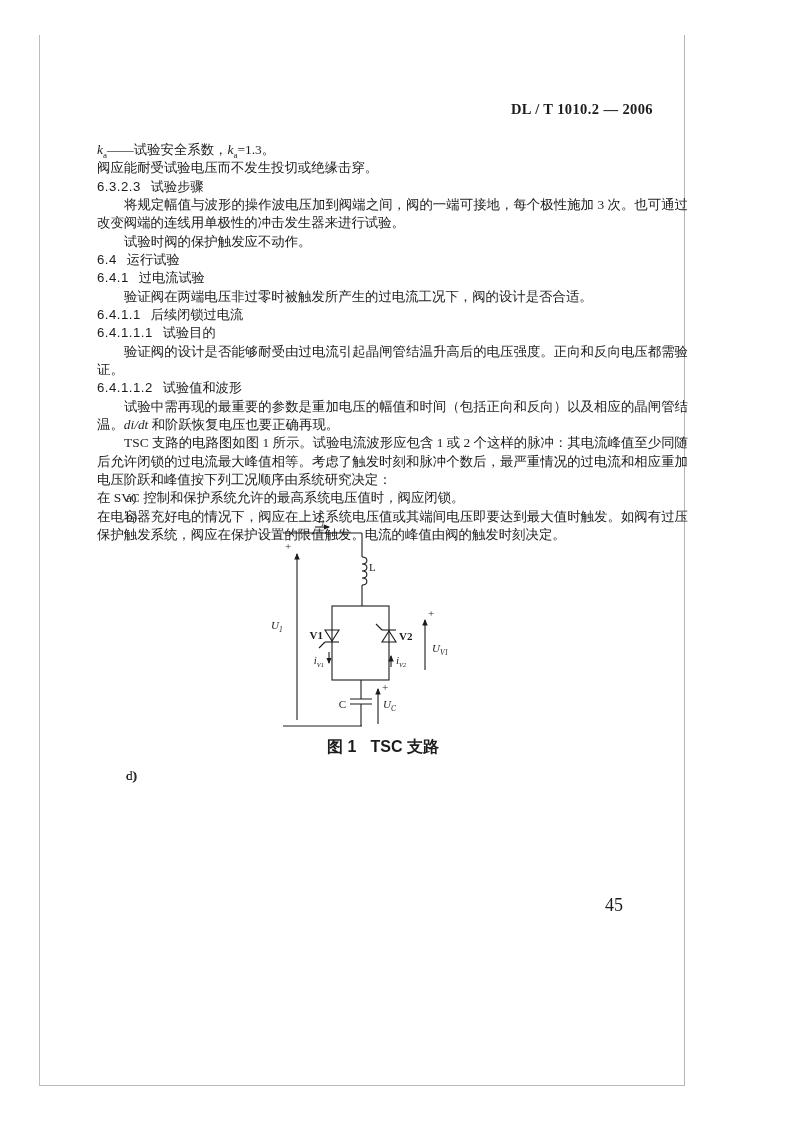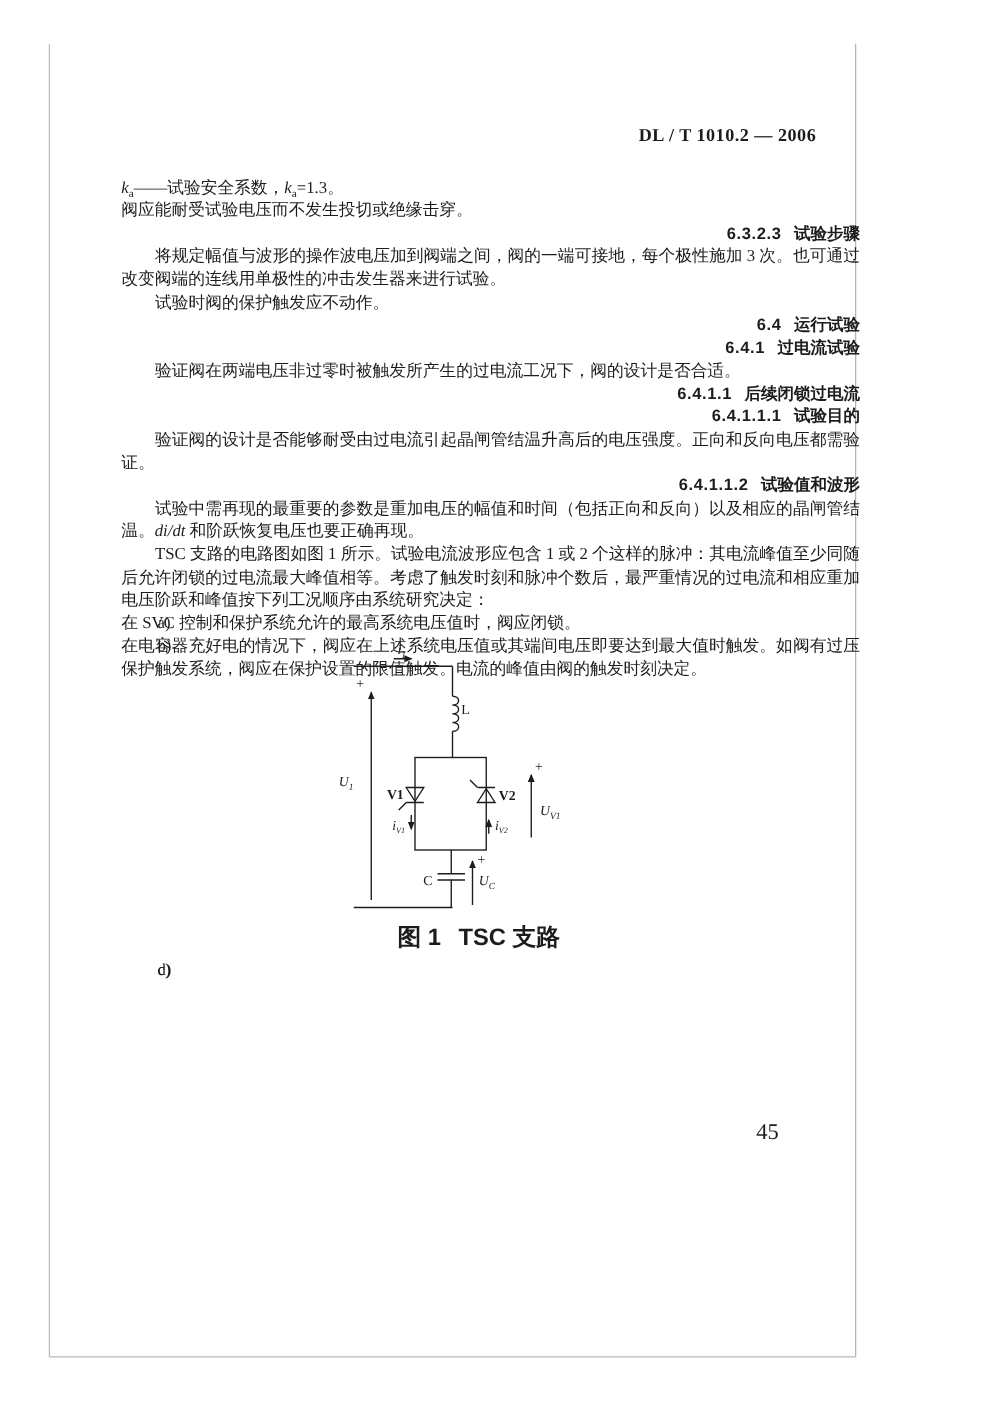--- a/index.html
+++ b/index.html
@@ -21,33 +21,33 @@
 
   #contentA{
     position:absolute;left:97px;top:127px;width:591px;
     font-size:13.4px;line-height:18.33px;text-align:justify;margin-top:14px;
   }
   #contentB{
     position:absolute;left:97px;top:765px;width:591px;
     font-size:13.4px;line-height:21.3px;text-align:justify;
   }
   #contentA p,#contentB p{margin:0;padding:0;}
-  .h{font-family:"Liberation Sans","DejaVu Sans",sans-serif;font-weight:700;text-align:right;font-size:13.2px;}
+  .h{font-family:"Liberation Sans","DejaVu Sans",sans-serif;font-weight:400;text-align:left;font-size:13.2px;}
   .hnum{margin-right:10px;letter-spacing:.5px;}
   .indent{text-indent:27px;}
   .kline{margin-left:35px;}
   .var{font-style:italic;font-family:"Liberation Serif",serif;}
   sub{font-size:9px;line-height:0;}
   .li{position:relative;padding-left:55px;}
   .li .marker{position:absolute;left:29px;top:0;font-family:"Liberation Serif",serif;}
 
   #figure-wrap{position:absolute;left:265px;top:512px;width:200px;height:250px;}
   #figure-caption{
     position:absolute;left:263px;top:737px;width:240px;text-align:center;
-    font-family:"Liberation Sans","DejaVu Sans",sans-serif;font-weight:700;font-size:19px;
+    font-family:"Liberation Sans","DejaVu Sans",sans-serif;font-weight:700;font-size:16px;
   }
   #figure-caption .cap-num{margin-right:14px;}
   .pagenum{position:absolute;left:605px;top:895px;font-size:18px;}
 
   svg text{font-family:"Liberation Serif",serif;font-size:11px;fill:#1c1c1c;}
   svg .it{font-style:italic;}
 </style>
 </head>
 <body>
 

